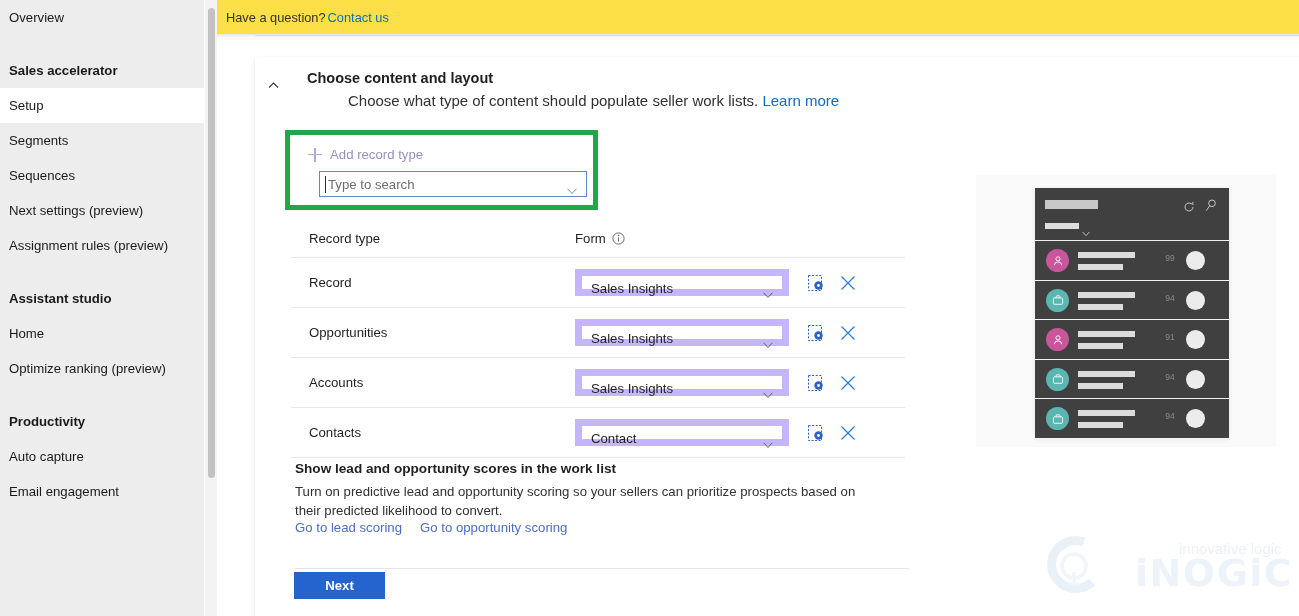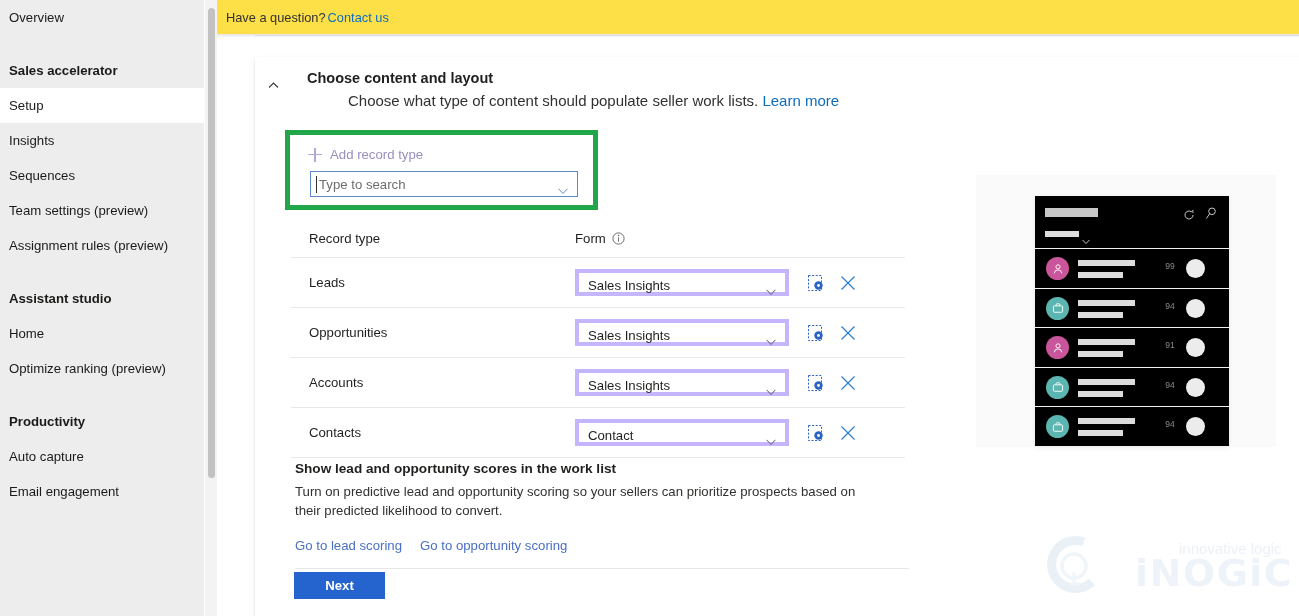--- a/index.html
+++ b/index.html
@@ -160,21 +160,21 @@
   }
   #add-plus::before { left: 6px; top: 0; width: 1.6px; height: 14px; }
   #add-plus::after  { left: 0; top: 6px; width: 14px; height: 1.6px; }
   #add-record-label {
     font-size: 13.2px;
     color: #9a8fbd;
     white-space: nowrap;
   }
   #search-combo {
     position: absolute;
-    left: 310px; top: 171px;
+    left: 319px; top: 171px;
     width: 268px; height: 26px;
     border: 1px solid #5c8ac7;
     background: #ffffff;
     display: flex; align-items: center;
   }
   #search-caret {
     position: absolute;
     left: 5px; top: 4px;
     width: 1px; height: 17px;
     background: #323130;
@@ -224,21 +224,21 @@
     position: absolute;
     left: 18px; top: 17px;
     font-size: 13.2px;
     color: #201f1e;
     white-space: nowrap;
   }
   .t-row .form-select {
     position: absolute;
     left: 284px; top: 11px;
     width: 214px; height: 27px;
-    border: 4px solid #c4b5fd;
+    border: 7px solid #c4b5fd;
     background: #ffffff;
   }
   .t-row .form-select .fs-text {
     position: absolute;
     left: 9px; top: 5px;
     font-size: 13.2px;
     color: #201f1e;
     white-space: nowrap;
   }
   .t-row .icon-form {
@@ -272,21 +272,20 @@
     white-space: nowrap;
   }
   #scoring-body {
     margin-top: 6px;
     font-size: 13.2px;
     color: #323130;
     line-height: 19px;
     width: 580px;
   }
   #scoring-links {
-    margin-top: 18px;
     display: flex;
   }
   .score-link {
     font-size: 13.2px;
     color: #4a6fc4;
     cursor: pointer;
     white-space: nowrap;
   }
   #link-gap { width: 18px; }
 
@@ -312,23 +311,23 @@
 
   
   #preview-wrap {
     position: absolute;
     left: 976px; top: 175px;
     width: 300px; height: 272px;
     background: #fafafa;
   }
   #preview-card {
     position: absolute;
-    left: 1035px; top: 196px;
+    left: 1035px; top: 188px;
     width: 194px; height: 251px;
-    background: #000000;
+    background: #404040;
     box-shadow: 0 1px 5px rgba(0,0,0,0.07);
     overflow: hidden;
   }
   #pv-header {
     position: relative;
     height: 53px;
     border-bottom: 1px solid #f0f0f0;
   }
   #pv-title-bar {
     position: absolute;
@@ -426,23 +425,23 @@
 </head>
 <body>
 
 <div id="root">
 
   <nav id="sidebar">
       <div class="nav-item">Overview</div>
       <div class="nav-gap"></div>
       <div class="nav-group">Sales accelerator</div>
       <div class="nav-item selected">Setup</div>
-      <div class="nav-item">Insights</div>
+      <div class="nav-item">Segments</div>
       <div class="nav-item">Sequences</div>
-      <div class="nav-item">Team settings (preview)</div>
+      <div class="nav-item">Next settings (preview)</div>
       <div class="nav-item">Assignment rules (preview)</div>
       <div class="nav-gap"></div>
       <div class="nav-group">Assistant studio</div>
       <div class="nav-item">Home</div>
       <div class="nav-item">Optimize ranking (preview)</div>
       <div class="nav-gap"></div>
       <div class="nav-group">Productivity</div>
       <div class="nav-item">Auto capture</div>
       <div class="nav-item">Email engagement</div>
     </nav>
@@ -495,21 +494,21 @@
       <span id="th-form-info">
         <svg viewBox="0 0 13 13" width="13" height="13">
           <circle cx="6.5" cy="6.5" r="5.6" fill="none" stroke="#605e5c" stroke-width="0.9"></circle>
           <circle cx="6.5" cy="3.6" r="0.75" fill="#605e5c"></circle>
           <rect x="6.05" y="5.3" width="0.9" height="4.3" fill="#605e5c"></rect>
         </svg>
       </span>
     </div>
     <div id="tbody">
         <div class="t-row">
-          <span class="rt-label">Leads</span>
+          <span class="rt-label">Record</span>
           <div class="form-select">
             <span class="fs-text">Sales Insights</span>
             <span class="combo-chevron"><svg viewBox="0 0 10 7" width="10" height="7">
                 <path d="M0.6,0.8 L5,5.5 L9.4,0.8" fill="none" stroke="#605e5c" stroke-width="1"></path>
               </svg></span>
           </div>
           <span class="icon-form"><svg viewBox="0 0 17 17" width="17" height="17">
               <rect x="0.5" y="0.5" width="13" height="15" fill="none" stroke="#2b63c4" stroke-width="1" stroke-dasharray="2 1.6"></rect>
               <circle cx="10.5" cy="10.5" r="4.2" fill="#2b63c4"></circle>
               <circle cx="10.5" cy="10.5" r="1.4" fill="#ffffff"></circle>

